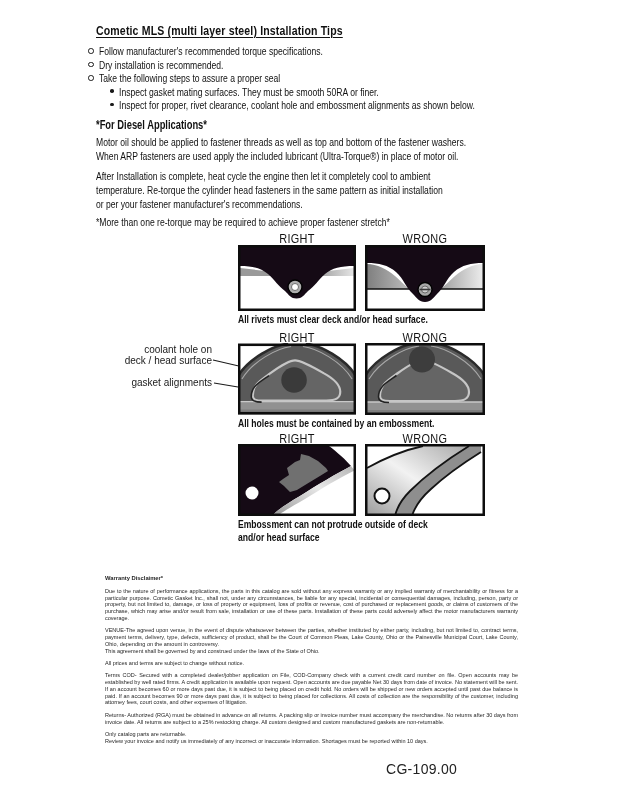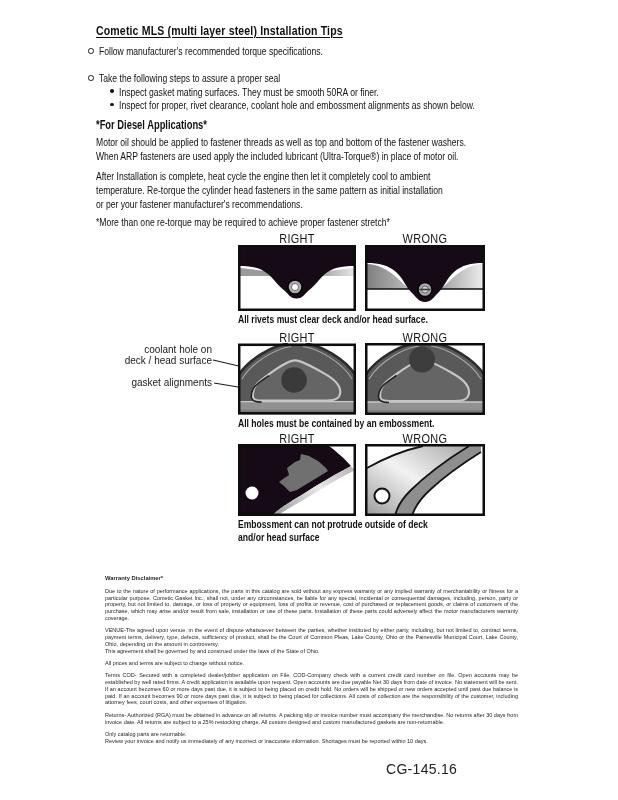--- a/index.html
+++ b/index.html
@@ -37,20 +37,24 @@
 <body>
 
 <div id="page">
 
   <div class="abs cnd title" style="left:96px;top:23px;width:420px;">Cometic MLS (multi layer steel) Installation Tips</div>
 
   <div class="abs bullet-row" style="left:88px;top:44px;">
     <span class="obullet"></span>
     <span class="cnd body-txt" style="width:520px;">Follow manufacturer's recommended torque specifications.</span>
   </div>
+  <div class="abs bullet-row" style="left:88px;top:57.5px;">
+    <span class="obullet"></span>
+    <span class="cnd body-txt" style="width:520px;">Dry installation is recommended.</span>
+  </div>
   <div class="abs bullet-row" style="left:88px;top:71px;justify-content:flex-end;">
     <span class="obullet"></span>
     <span class="cnd body-txt" style="width:520px;">Take the following steps to assure a proper seal</span>
   </div>
   <div class="abs bullet-row" style="left:110px;top:84.5px;">
     <span class="fbullet"></span>
     <span class="cnd body-txt" style="width:560px;">Inspect gasket mating surfaces.  They must be smooth 50RA or finer.</span>
   </div>
   <div class="abs bullet-row" style="left:110px;top:98px;">
     <span class="fbullet"></span>
@@ -201,15 +205,15 @@
     <p>Due to the nature of performance applications, the parts in this catalog are sold without any express warranty or any implied warranty of merchantability or fitness for a particular purpose.  Cometic Gasket Inc., shall not, under any circumstances, be liable for any special, incidental or consequential damages, including, person, party or property, but not limited to, damage, or loss of property or equipment, loss of profits or revenue, cost of purchased or replacement goods, or claims of customers of the purchase, which may arise and/or result from sale, installation or use of these parts.  Installation of these parts could adversely affect the motor manufacturers warranty coverage.</p>
     <p class="tight">VENUE-The agreed upon venue, in the event of dispute whatsoever between the parties, whether instituted by either party, including, but not limited to, contract terms, payment terms, delivery, type, defects, sufficiency of product, shall be the Court of Common Pleas, Lake County, Ohio or the Painesville Municipal Court, Lake County, Ohio, depending on the amount in controversy.</p>
     <p>This agreement shall be governed by and construed under the laws of the State of Ohio.</p>
     <p>All prices and terms are subject to change without notice.</p>
     <p>Terms COD- Secured with a completed dealer/jobber application on File, COD-Company check with a current credit card number on file.  Open accounts may be established by well rated firms.  A credit application is available upon request.  Open accounts are due payable Net 30 days from date of invoice.  No statement will be sent.  If an account becomes 60 or more days past due, it is subject to being placed on credit hold.  No orders will be shipped or new orders accepted until past due balance is paid.  If an account becomes 90 or more days past due, it is subject to being placed for collections.  All costs of collection are the responsibility of the customer, including attorney fees, court costs, and other expenses of litigation.</p>
     <p>Returns- Authorized (RGA) must be obtained in advance on all returns.  A packing slip or invoice number must accompany the merchandise.  No returns after 30 days from invoice date.  All returns are subject to a 25% restocking charge.  All custom designed and custom manufactured gaskets are non-returnable.</p>
     <p class="tight">Only catalog parts are returnable.</p>
     <p>Review your invoice and notify us immediately of any incorrect or inaccurate information.  Shortages must be reported within 10 days.</p>
   </div>
 
-  <div class="abs footer-code" style="left:386px;top:761px;">CG-145.16</div>
+  <div class="abs footer-code" style="left:386px;top:761px;">CG-109.00</div>
 
 </div>
 
 </body></html>

